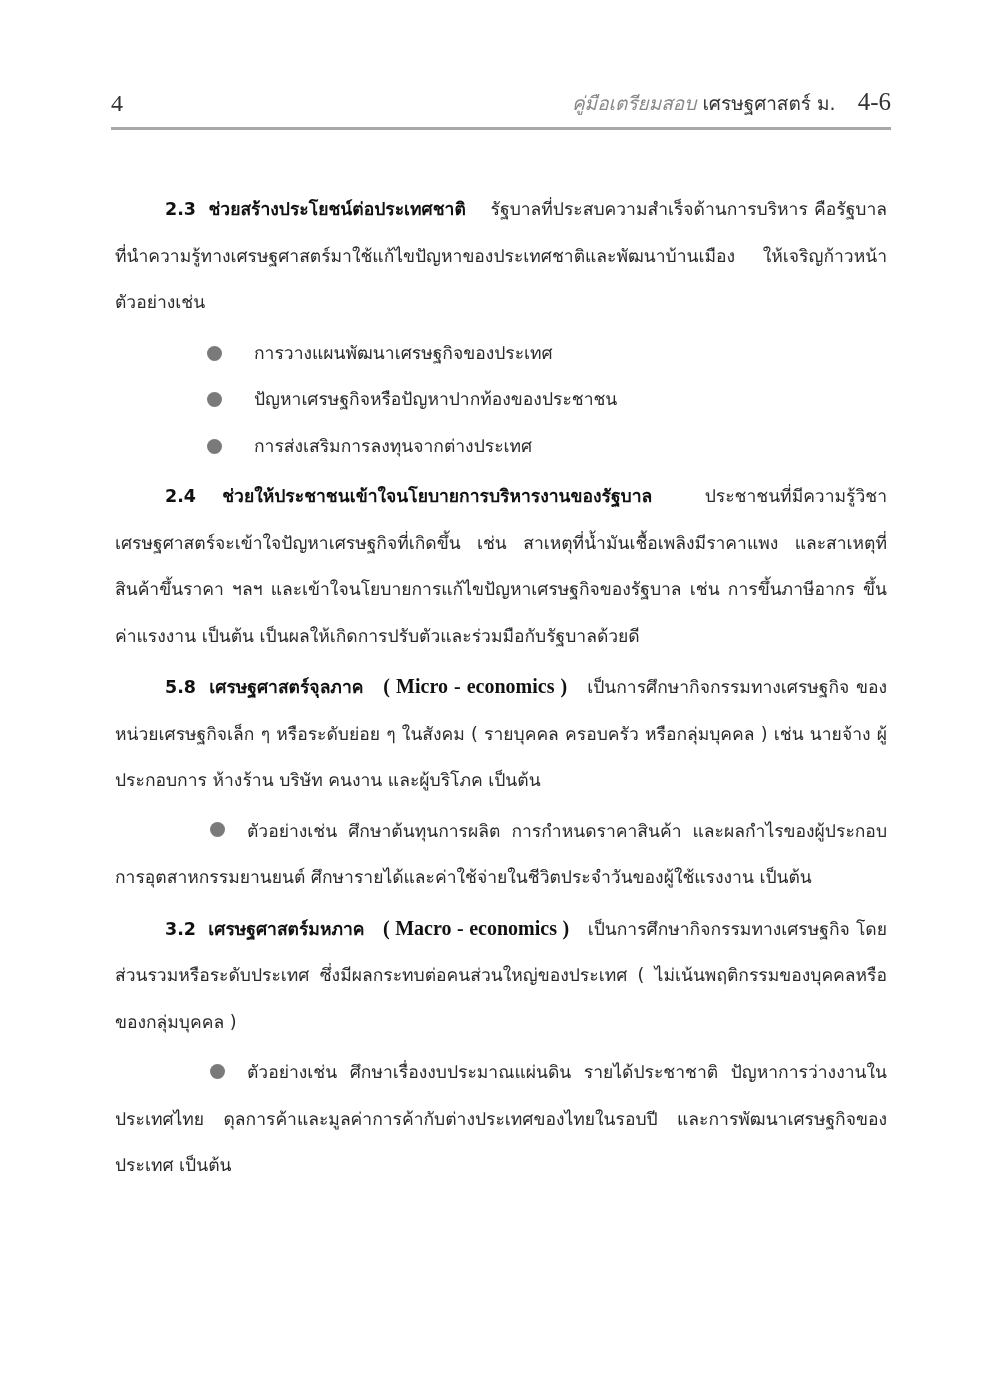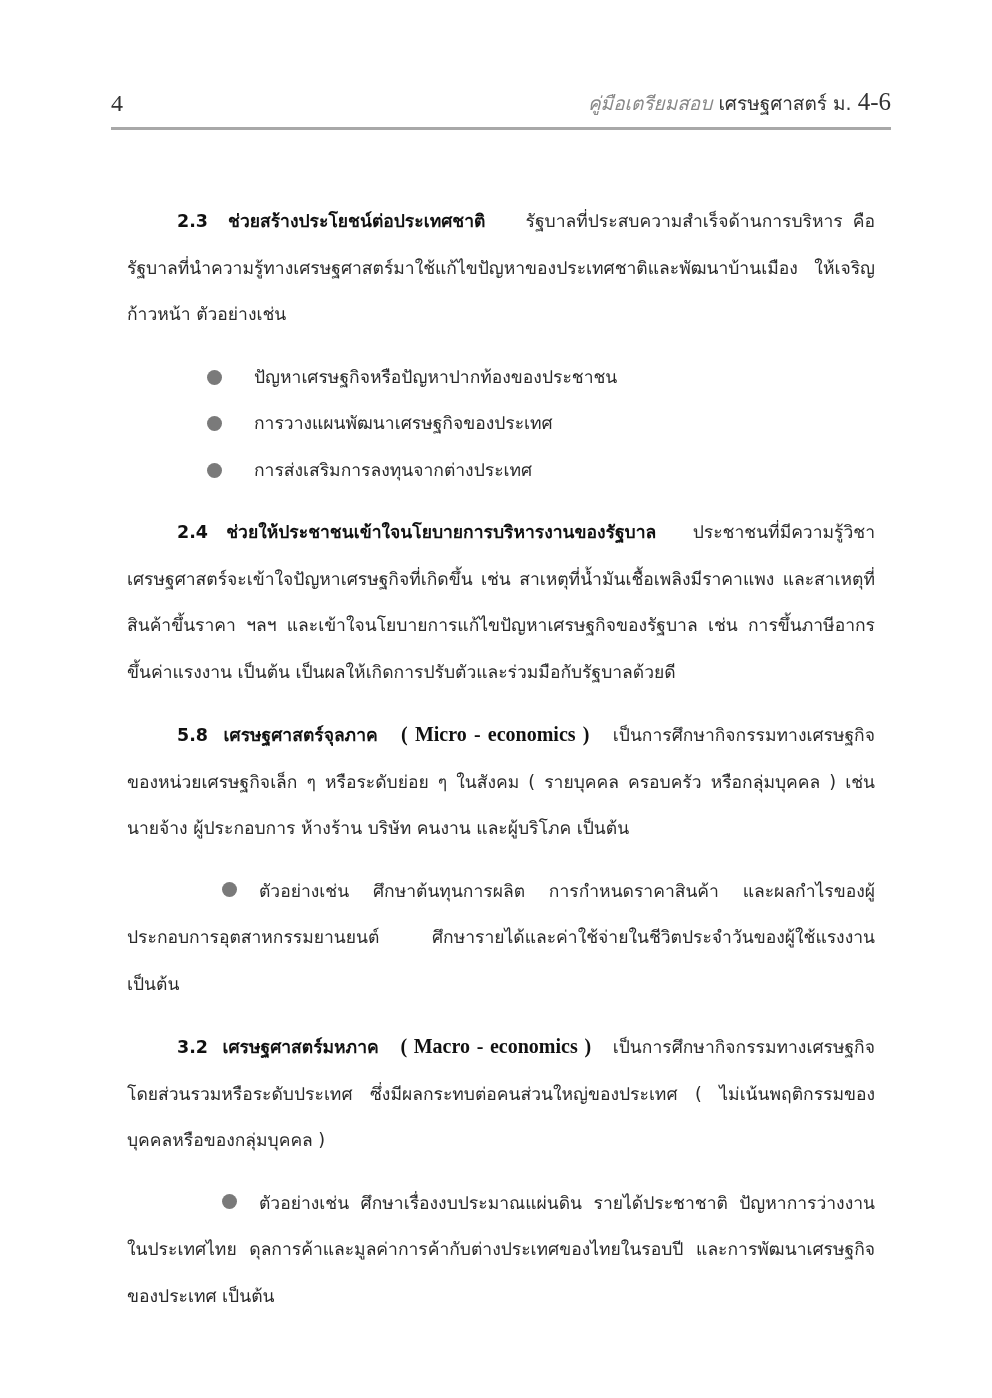--- a/index.html
+++ b/index.html
@@ -18,31 +18,31 @@
   }
   .running-title {
     position: absolute; right: 0; top: 0; white-space: nowrap;
     font-size: 19px; color: #333;
   }
   .running-title .brand {
     font-style: italic; color: #888; font-size: 19px; text-align: center;
   }
   .running-title .grade-num {
     font-family: "Liberation Serif", "DejaVu Serif", serif;
-    font-size: 25px; color: #333;
+    font-size: 25px; color: #333; margin-left: 16px;
   }
   .header-rule {
     position: absolute; left: 111px; top: 127px; width: 780px; height: 3px;
     background: #a8a8a8;
   }
   .content {
     position: absolute; left: 111px; top: 182px; width: 780px;
     font-size: 17.5px; line-height: 46.5px; color: #2a2a2a;
   }
-  p { margin: 16px; text-align: justify; }
+  p { margin: 4px; text-align: justify; }
   .indent { text-indent: 50px; }
   .indent-small { text-indent: 0; padding-left: 42px; }
   .b { font-weight: bold; color: #111; }
   .en {
     font-family: "Liberation Serif", "DejaVu Serif", serif;
     font-weight: bold; font-size: 20px; color: #111;
   }
   ul.bullets { list-style: none; margin: 0; padding: 0 0 0 96px; }
   ul.bullets li { position: relative; padding-left: 47px; }
   .dot {
@@ -71,22 +71,22 @@
 
 <div class="content">
 
   <p class="indent">
     <span class="b">2.3</span>&nbsp;
     <span class="b">ช่วยสร้างประโยชน์ต่อประเทศชาติ</span>&nbsp;&nbsp;&nbsp;
     <span>รัฐบาลที่ประสบความสำเร็จด้านการบริหาร คือรัฐบาลที่นำความรู้ทางเศรษฐศาสตร์มาใช้แก้ไขปัญหาของประเทศชาติและพัฒนาบ้านเมือง ให้เจริญก้าวหน้า ตัวอย่างเช่น</span>
   </p>
 
   <ul class="bullets">
+    <li><span class="dot"></span><span>การวางแผนพัฒนาเศรษฐกิจของประเทศ</span></li>
     <li><span class="dot"></span><span>ปัญหาเศรษฐกิจหรือปัญหาปากท้องของประชาชน</span></li>
-    <li><span class="dot"></span><span>การวางแผนพัฒนาเศรษฐกิจของประเทศ</span></li>
     <li><span class="dot"></span><span>การส่งเสริมการลงทุนจากต่างประเทศ</span></li>
   </ul>
 
   <p class="indent">
     <span class="b">2.4</span>&nbsp;
     <span class="b">ช่วยให้ประชาชนเข้าใจนโยบายการบริหารงานของรัฐบาล</span>&nbsp;&nbsp;&nbsp;
     <span>ประชาชนที่มีความรู้วิชาเศรษฐศาสตร์จะเข้าใจปัญหาเศรษฐกิจที่เกิดขึ้น เช่น สาเหตุที่น้ำมันเชื้อเพลิงมีราคาแพง และสาเหตุที่สินค้าขึ้นราคา ฯลฯ และเข้าใจนโยบายการแก้ไขปัญหาเศรษฐกิจของรัฐบาล เช่น การขึ้นภาษีอากร ขึ้นค่าแรงงาน เป็นต้น เป็นผลให้เกิดการปรับตัวและร่วมมือกับรัฐบาลด้วยดี</span>
   </p>
 
 

